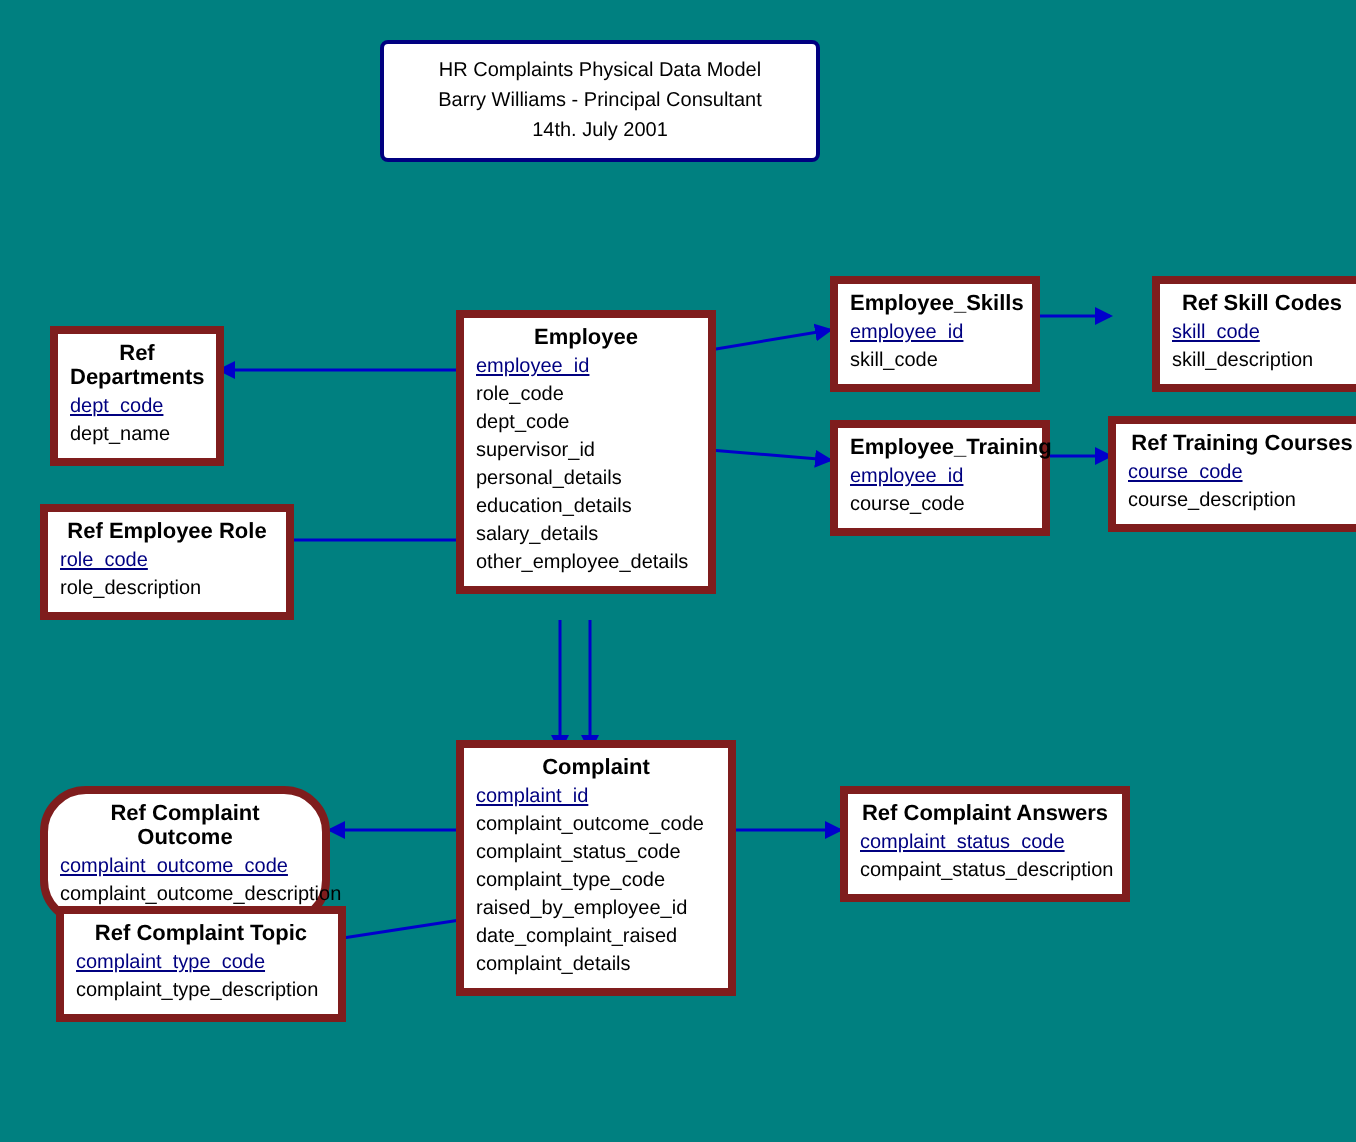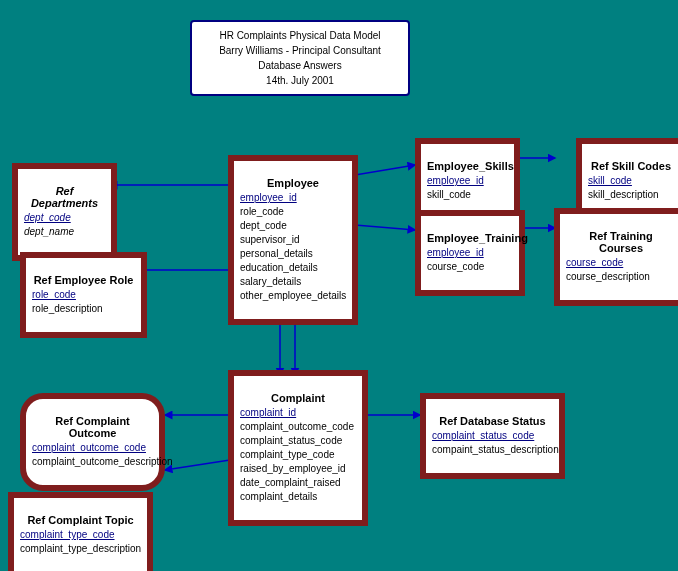--- a/index.html
+++ b/index.html
@@ -8,22 +8,22 @@
       width: 678px;
       height: 571px;
       position: relative;
       overflow: hidden;
       font-family: Arial, sans-serif;
       font-size: 11px;
     }
     .box {
       position: absolute;
       background: white;
-      border: 6px solid #7f1d1d;
-      padding: 16px 6px;
+      border: 4px solid #7f1d1d;
+      padding: 4px 6px;
     }
     .box-title {
       font-weight: bold;
       text-align: center;
       margin-bottom: 2px;
       font-size: 11px;
     }
     .box-field {
       font-size: 10px;
       text-decoration: underline;
@@ -79,37 +79,36 @@
   <defs>
     <marker id="arrow" markerWidth="6" markerHeight="6" refX="5" refY="3" orient="auto">
       <path d="M0,0 L0,6 L6,3 z" fill="#0000cc"></path>
     </marker>
   </defs>
 </svg>
 
 <div class="box title-box" style="left:190px; top:20px; width:220px;">
   <div>HR Complaints Physical Data Model</div>
   <div>Barry Williams - Principal Consultant</div>
-  <div>Database Answers</div>
   <div>14th. July 2001</div>
 </div>
 
 <div class="box" style="left:228px; top:155px; width:130px;">
   <div class="box-title">Employee</div>
   <div class="box-field">employee_id</div>
   <div class="box-field-normal">role_code</div>
   <div class="box-field-normal">dept_code</div>
   <div class="box-field-normal">supervisor_id</div>
   <div class="box-field-normal">personal_details</div>
   <div class="box-field-normal">education_details</div>
   <div class="box-field-normal">salary_details</div>
   <div class="box-field-normal">other_employee_details</div>
 </div>
 
-<div class="box" style="left:12px; top:163px; width:105px;font-style:italic;">
+<div class="box" style="left:25px; top:163px; width:87px;">
   <div class="box-title">Ref Departments</div>
   <div class="box-field">dept_code</div>
   <div class="box-field-normal">dept_name</div>
 </div>
 
 <div class="box" style="left:20px; top:252px; width:127px;">
   <div class="box-title">Ref Employee Role</div>
   <div class="box-field">role_code</div>
   <div class="box-field-normal">role_description</div>
 </div>
@@ -148,23 +147,23 @@
   <div class="box-field-normal">date_complaint_raised</div>
   <div class="box-field-normal">complaint_details</div>
 </div>
 
 <div class="box" style="left:20px; top:393px; width:145px;border-radius:23px;">
   <div class="box-title">Ref Complaint Outcome</div>
   <div class="box-field">complaint_outcome_code</div>
   <div class="box-field-normal">complaint_outcome_description</div>
 </div>
 
-<div class="box" style="left:8px; top:453px; width:145px;margin-top:39px;">
+<div class="box" style="left:28px; top:453px; width:145px;">
   <div class="box-title">Ref Complaint Topic</div>
   <div class="box-field">complaint_type_code</div>
   <div class="box-field-normal">complaint_type_description</div>
 </div>
 
 <div class="box" style="left:420px; top:393px; width:145px;">
-  <div class="box-title">Ref Database Status</div>
+  <div class="box-title">Ref Complaint Answers</div>
   <div class="box-field">complaint_status_code</div>
   <div class="box-field-normal">compaint_status_description</div>
 </div>
 
 </body></html>

